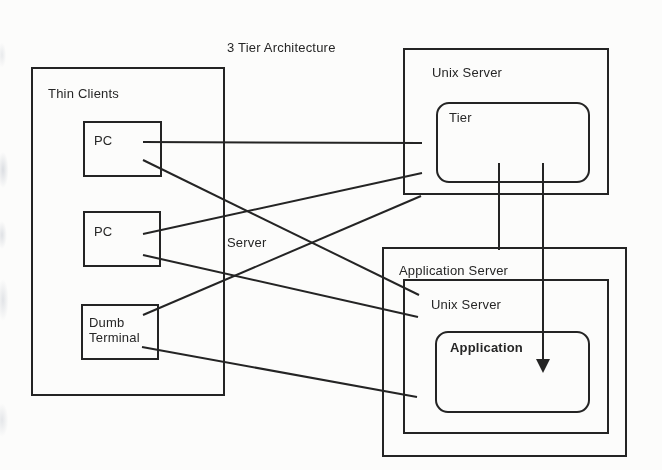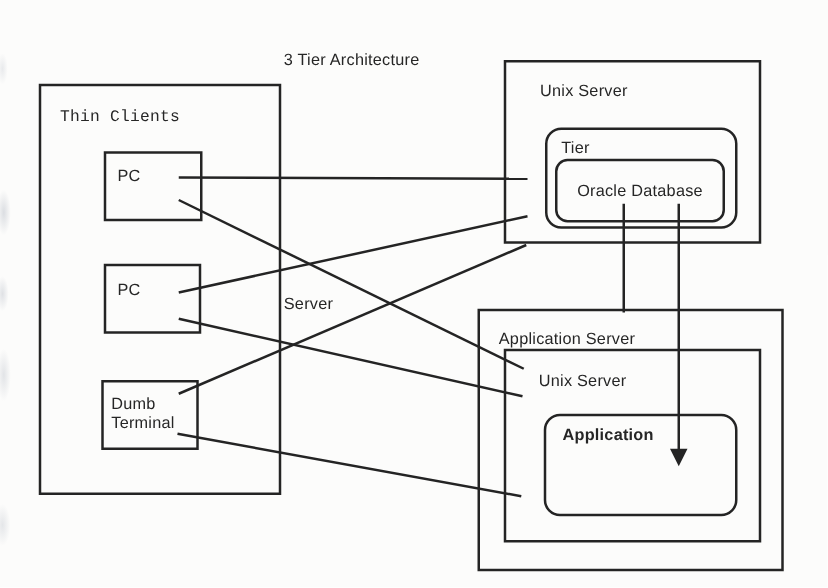--- a/index.html
+++ b/index.html
@@ -95,21 +95,21 @@
     <line x1="499" y1="163" x2="499" y2="250"></line>
     <line x1="543" y1="163" x2="543" y2="361"></line>
     <polygon points="536,359 550,359 543,373" fill="#242424"></polygon>
   </svg>
 
   <div class="free-label" style="left:227px; top:40px;">3 Tier Architecture</div>
 
   <div class="free-label" style="left:227px; top:235px;">Server</div>
 
   <div class="box" style="left:31px; top:67px; width:194px; height:329px;">
-    <span class="box-label" style="left:15px; top:17px;font-family:Liberation Mono, monospace;">Thin Clients</span>
+    <span class="box-label" style="left:15px; top:17px;">Thin Clients</span>
   </div>
 
   <div class="box" style="left:83px; top:121px; width:79px; height:56px;">
     <span class="box-label" style="left:9px; top:10px;">PC</span>
   </div>
 
   <div class="box" style="left:83px; top:211px; width:78px; height:56px;">
     <span class="box-label" style="left:9px; top:11px;">PC</span>
   </div>
 
@@ -119,23 +119,20 @@
 
 
   <div class="box" style="left:403px; top:48px; width:206px; height:147px;">
     <span class="box-label" style="left:27px; top:15px;">Unix Server</span>
   </div>
 
   <div class="box rounded" style="left:436px; top:102px; width:154px; height:81px;">
     <span class="box-label" style="left:11px; top:6px;">Tier</span>
   </div>
 
-  <div class="box rounded-sm" style="left:444px; top:127px; width:136px; height:51px;">
-    <span class="center-label">Oracle Database</span>
-  </div>
 
   <div class="box" style="left:382px; top:247px; width:245px; height:210px;">
     <span class="box-label" style="left:15px; top:14px;">Application Server</span>
   </div>
 
   <div class="box" style="left:403px; top:279px; width:206px; height:155px;">
     <span class="box-label" style="left:26px; top:16px;">Unix Server</span>
   </div>
 
   <div class="box rounded" style="left:435px; top:331px; width:155px; height:82px;font-weight:bold;">

